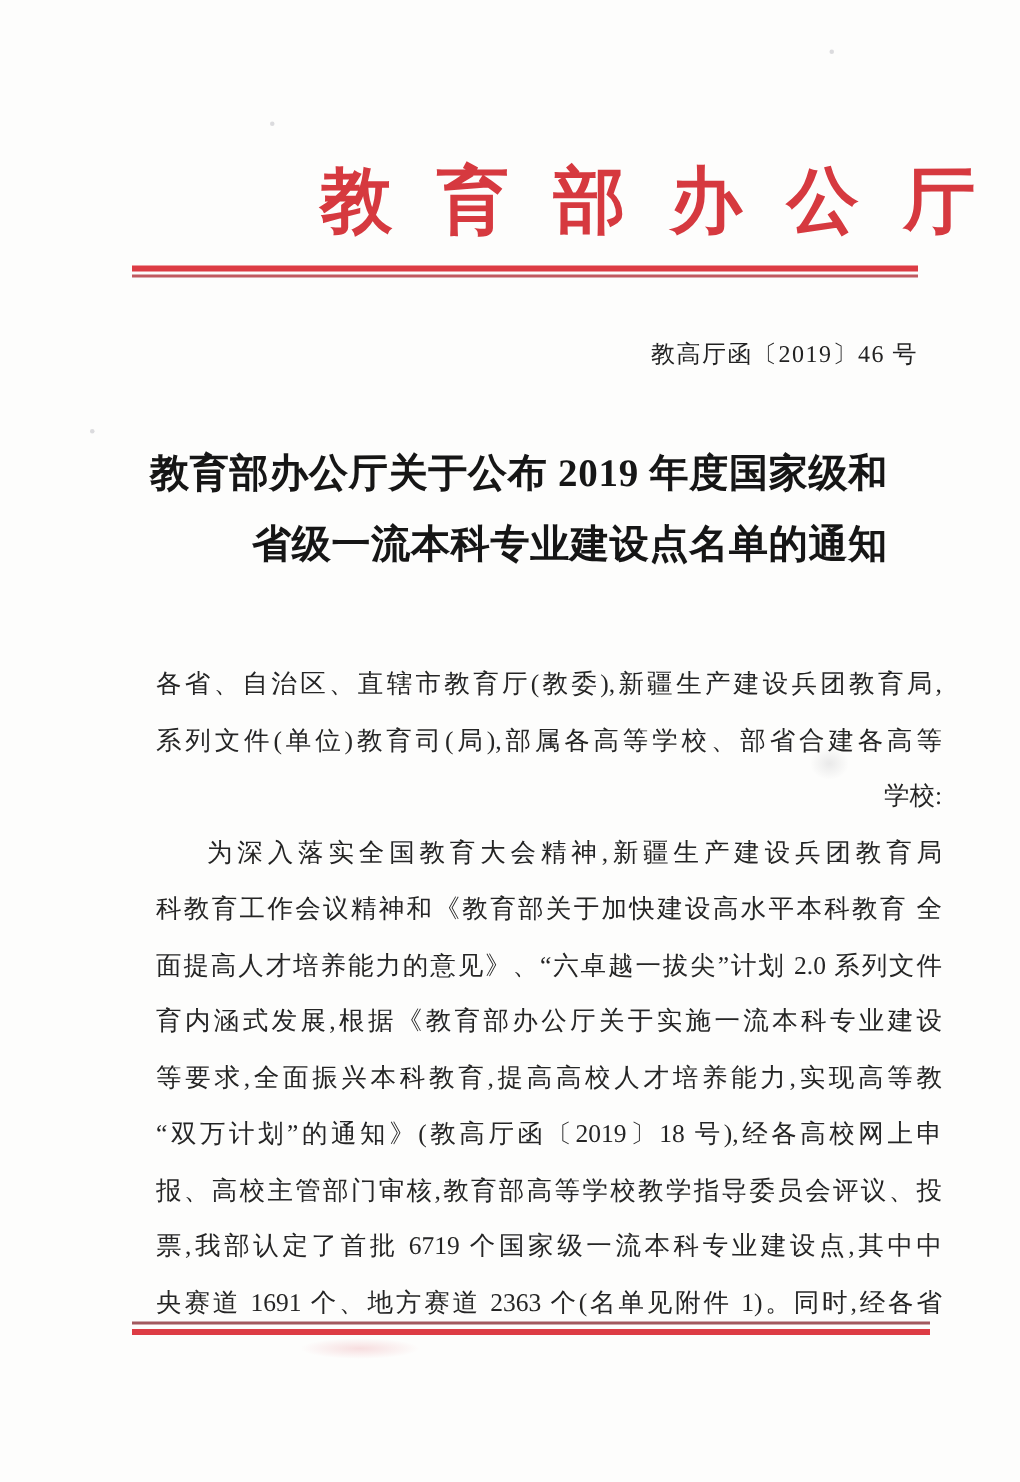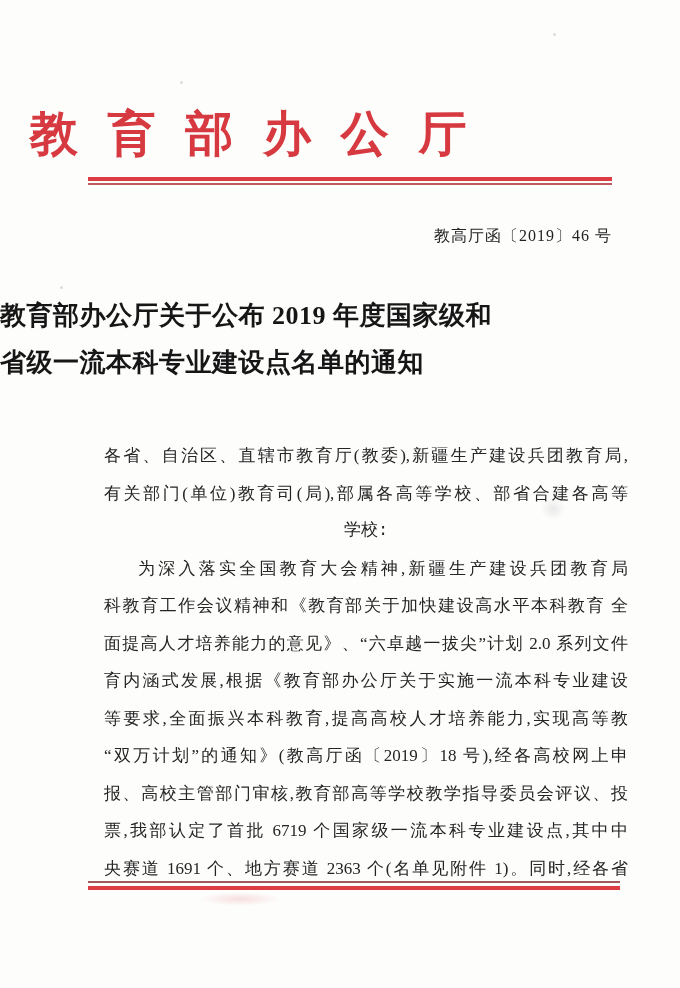--- a/index.html
+++ b/index.html
@@ -7,52 +7,52 @@
     width:680px;height:988px;
     background:#fdfdfc;
     font-family:"Liberation Serif","DejaVu Serif",serif;
     position:relative;overflow:hidden;
     color:#2b2b2b;
   }
   .page{position:absolute;inset:0;}
   
   .org-name{
     position:absolute;top:102px;left:0;width:680px;
-    text-align:left;
+    text-align:right;
     font-size:48px;font-weight:bold;
     letter-spacing:0.62em;text-indent:0.62em;
     color:#d6393f;
     white-space:nowrap;
   }
   .rule-top{position:absolute;top:177px;left:88px;width:524px;}
   .rule-top .thick{height:4px;background:#dd3c44;}
   .rule-top .gap{height:2px;}
   .rule-top .thin{height:2px;background:#c05a60;}
   
   .doc-number{
     position:absolute;top:226px;right:68px;
     font-size:16px;color:#222;letter-spacing:1px;
     white-space:nowrap;
   }
   
   .title{
     position:absolute;top:292px;left:0;width:592px;margin:0;
-    text-align:left;
+    text-align:right;
     font-size:26px;font-weight:bold;color:#161616;
     line-height:47px;letter-spacing:0.5px;
   }
   .title .title-line{display:block;white-space:nowrap;}
   
   .body-text{
     position:absolute;top:437px;left:104px;width:524px;
     font-size:17px;line-height:37.5px;color:#252525;
   }
   .body-text p{margin:0;height:37.5px;}
   .jline{text-align:justify;text-align-last:justify;}
-  .lline{text-align:center;font-family:Liberation Mono, monospace;}
+  .lline{text-align:right;}
   .indent{text-indent:2em;}
   
   .rule-bottom{position:absolute;top:881px;left:88px;width:532px;}
   .rule-bottom .thin{height:2px;background:#a2595e;}
   .rule-bottom .gap{height:3px;}
   .rule-bottom .thick{height:4px;background:#dd3c44;}
   
   .smudge-pink{
     position:absolute;top:892px;left:200px;width:80px;height:14px;
     background:radial-gradient(ellipse at center, rgba(225,110,120,0.22), rgba(225,110,120,0) 70%);
@@ -83,21 +83,21 @@
 
   <div class="doc-number">教高厅函〔2019〕46 号</div>
 
   <h1 class="title">
     <span class="title-line">教育部办公厅关于公布 2019 年度国家级和</span>
     <span class="title-line">省级一流本科专业建设点名单的通知</span>
   </h1>
 
   <div class="body-text">
     <p class="jline">各省、自治区、直辖市教育厅(教委),新疆生产建设兵团教育局,</p>
-    <p class="jline">有关部门(单位)教育司(局),部属各高等学校、部省合建各高等</p>
+    <p class="jline">系列文件(单位)教育司(局),部属各高等学校、部省合建各高等</p>
     <p class="lline">学校:</p>
     <p class="jline indent">为深入落实全国教育大会精神,新疆生产建设兵团教育局</p>
     <p class="jline">科教育工作会议精神和《教育部关于加快建设高水平本科教育 全</p>
     <p class="jline">面提高人才培养能力的意见》、“六卓越一拔尖”计划 2.0 系列文件</p>
     <p class="jline">育内涵式发展,根据《教育部办公厅关于实施一流本科专业建设</p>
     <p class="jline">等要求,全面振兴本科教育,提高高校人才培养能力,实现高等教</p>
     <p class="jline">“双万计划”的通知》(教高厅函〔2019〕18 号),经各高校网上申</p>
     <p class="jline">报、高校主管部门审核,教育部高等学校教学指导委员会评议、投</p>
     <p class="jline">票,我部认定了首批 6719 个国家级一流本科专业建设点,其中中</p>
     <p class="jline">央赛道 1691 个、地方赛道 2363 个(名单见附件 1)。同时,经各省</p>

